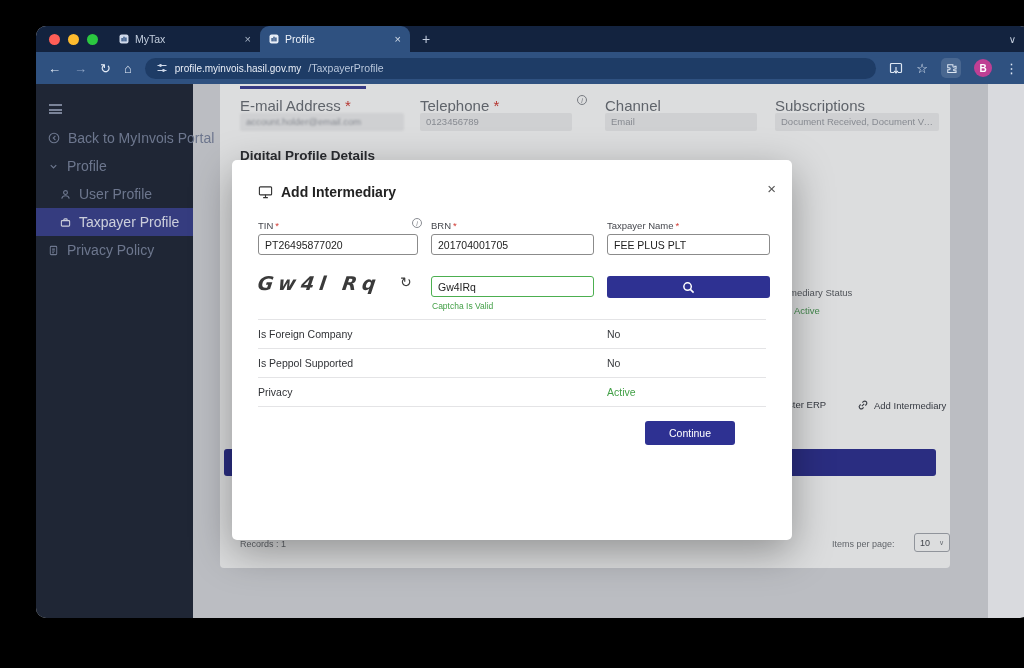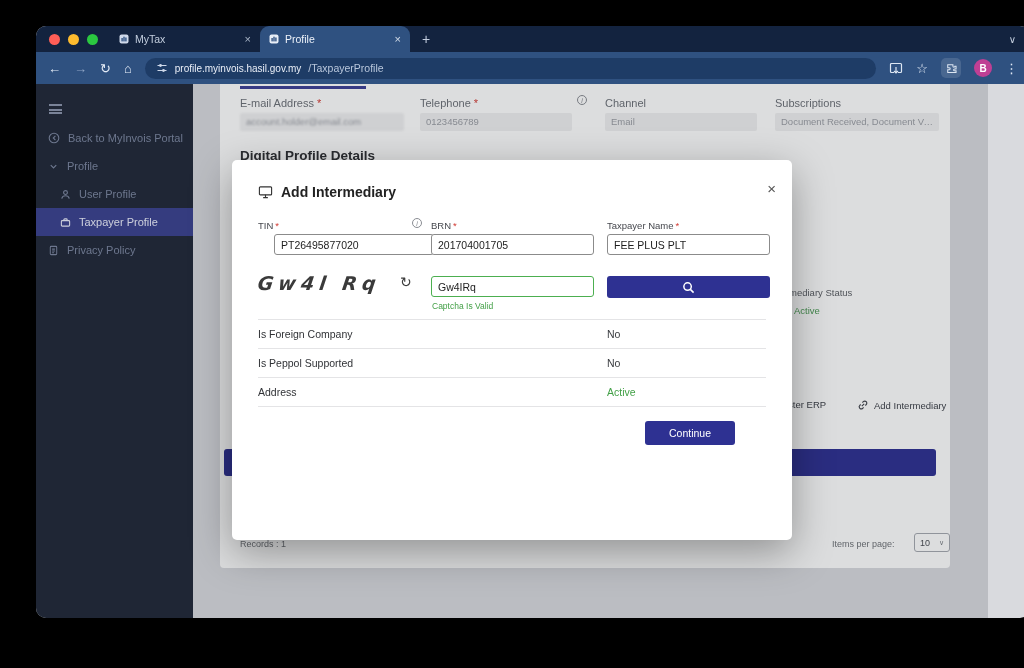--- a/index.html
+++ b/index.html
@@ -31,29 +31,29 @@
   .ext-box{width:20px;height:20px;border-radius:5px;background:rgba(255,255,255,.13);display:flex;align-items:center;justify-content:center}
   .avatar{width:18px;height:18px;border-radius:50%;background:#bf3f94;color:#fff;font-size:10px;font-weight:bold;
           display:flex;align-items:center;justify-content:center}
 
   
   .app{position:absolute;top:58px;left:0;width:952px;height:534px;display:flex}
   .sidebar{width:157px;background:#212939;padding-top:10px;flex:none}
   .sb-burger{height:30px;display:flex;align-items:center;padding:0 13px}
   .burger{width:13px;height:10px;border-top:2px solid #8c96ad;border-bottom:2px solid #8c96ad;position:relative}
   .burger:after{content:"";position:absolute;left:0;top:2.5px;width:13px;border-top:2px solid #8c96ad}
-  .sb-item{height:28px;display:flex;align-items:center;gap:8px;padding:0 12px;color:#7d87a1;font-size:11px;white-space:nowrap}
+  .sb-item{height:28px;display:flex;align-items:center;gap:8px;padding:0 12px;color:#7d87a1;font-size:14px;white-space:nowrap}
   .sb-item.sub{padding-left:24px}
   .sb-item.active{background:#3b4290;color:#eceefc}
   .sb-ic{display:flex;flex:none}
 
   .content{flex:1;position:relative}
   .card{position:absolute;left:27px;top:0;width:730px;height:484px;background:#fff;border-radius:0 0 4px 4px}
   .tab-indicator{position:absolute;left:20px;top:2px;width:126px;height:3px;background:#3c3f96}
-  .fld-label{position:absolute;font-size:11px;color:#6d7178;white-space:nowrap}
+  .fld-label{position:absolute;font-size:15px;color:#6d7178;white-space:nowrap}
   .fld-value{position:absolute;height:18px;background:#f0f0f1;border-radius:2px;color:#9b9ea5;font-size:9.5px;
              line-height:18px;padding:0 6px;overflow:hidden;white-space:nowrap;text-overflow:ellipsis}
   .blurred{filter:blur(1.3px)}
   .card-heading{position:absolute;left:20px;top:64px;font-size:13.5px;font-weight:bold;color:#2e2f33;white-space:nowrap}
   .int-label{position:absolute;left:550px;top:203px;font-size:9.5px;color:#5d6066;white-space:nowrap}
   .int-value{position:absolute;left:574px;top:221px;font-size:9.5px;color:#4c9b55}
   .pg-btn{position:absolute;display:flex;align-items:center;gap:5px;font-size:9.5px;color:#3f424a;white-space:nowrap}
   .table-bar{position:absolute;left:4px;top:365px;width:712px;height:27px;background:#2e3192;border-radius:3px}
   .records{position:absolute;left:20px;top:455px;font-size:9px;color:#6f7277}
   .ipp-label{position:absolute;left:612px;top:455px;font-size:9px;color:#6f7277}
@@ -276,21 +276,21 @@
         </span>
         <span class="m-title">Add Intermediary</span>
       </div>
       <button class="m-close">×</button>
 
       <div class="m-label" style="left:26px;top:60px">
         <span>TIN</span>
             <span class="star">*</span>
       </div>
       <span class="info-circle" style="position:absolute;left:180px;top:58px">i</span>
-      <input class="m-input" style="left: 26px; top: 74px; width: 160px; margin-left: 16px;" value="PT26495877020">
+      <input class="m-input" style="left: 26px; top: 74px; width: 160px;" value="PT26495877020">
 
       <div class="m-label" style="left:199px;top:60px">
         <span>BRN</span>
             <span class="star">*</span>
       </div>
       <input class="m-input" style="left: 199px; top: 74px; width: 163px;" value="201704001705">
 
       <div class="m-label" style="left:375px;top:60px">
         <span>Taxpayer Name</span>
             <span class="star">*</span>
@@ -313,21 +313,21 @@
       <div class="m-rows">
         <div class="m-row">
           <span>Is Foreign Company</span>
           <span class="val">No</span>
         </div>
         <div class="m-row">
           <span>Is Peppol Supported</span>
           <span class="val">No</span>
         </div>
         <div class="m-row">
-          <span>Address</span>
+          <span>Privacy</span>
           <span class="val green">Active</span>
         </div>
       </div>
 
       <button class="m-continue">Continue</button>
     </div>
 
   </div>
 </div>
 </div>

